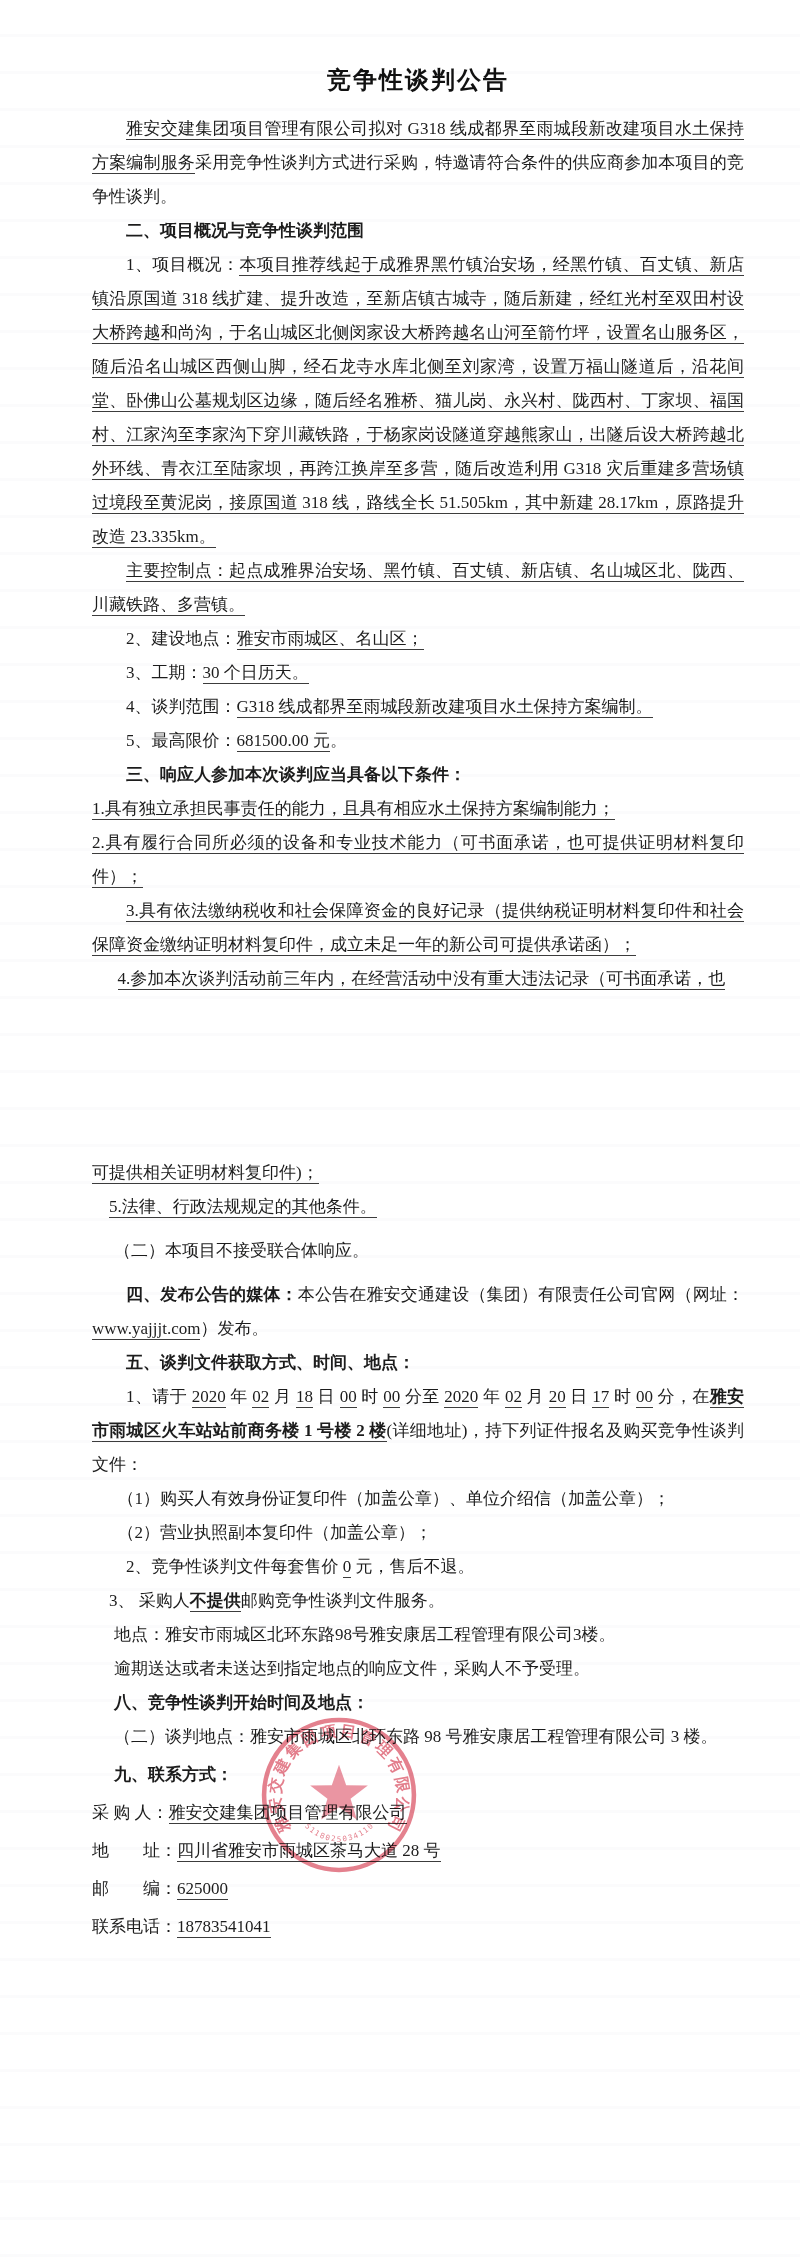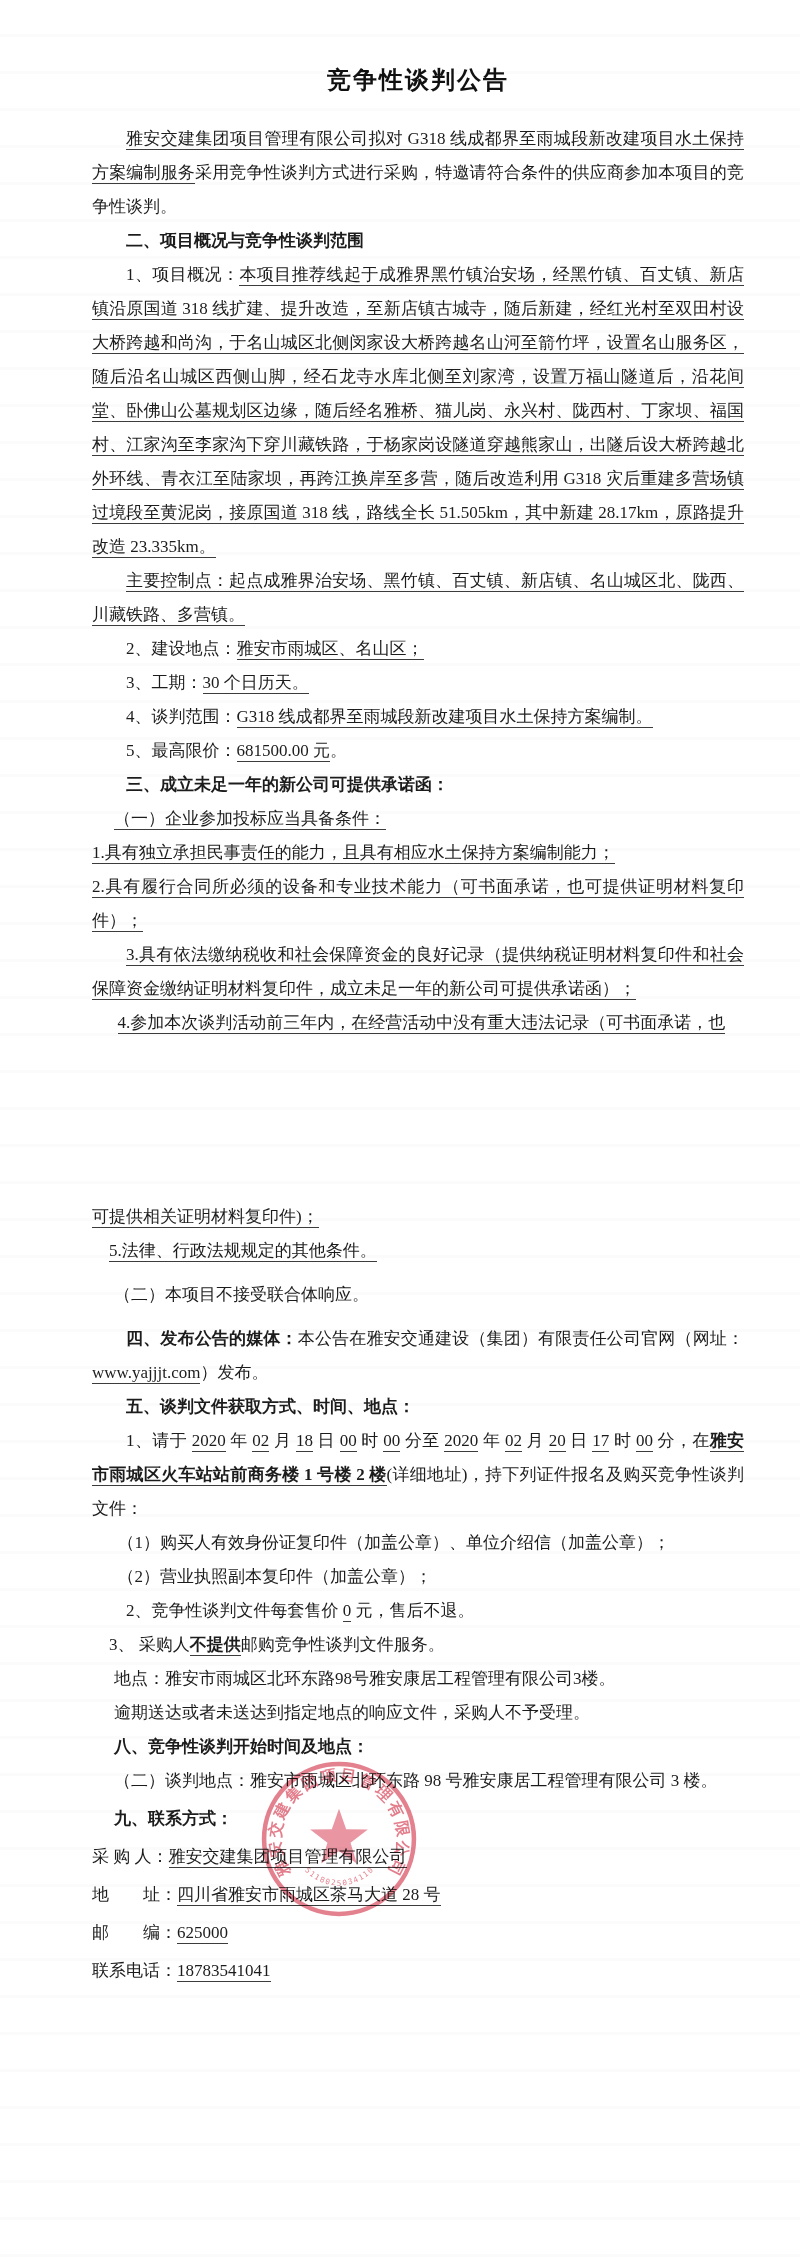--- a/index.html
+++ b/index.html
@@ -10,21 +10,21 @@
     background:#ffffff;
     background-image:repeating-linear-gradient(180deg,#ffffff 0px,#ffffff 34px,#fbfbfc 34px,#fbfbfc 37px);
     overflow:hidden;
     font-family:"Liberation Serif","DejaVu Serif",serif;
     color:#1c1c1c;
   }
   .content{padding:64px 56px 0 92px;}
   .doc-title{
     font-family:"Liberation Sans","DejaVu Sans",sans-serif;
     font-size:24px;font-weight:bold;text-align:center;
-    margin:0 0 26px 0;letter-spacing:2px;color:#111;
+    margin:0 0 16px 0;letter-spacing:2px;color:#111;
   }
   .line{
     font-size:17px;line-height:34px;margin:0;
     text-align:justify;text-justify:inter-ideograph;
     word-break:break-all;
   }
   .mt{margin-top:10px;}
   .sb{font-weight:bold;}
   .su{border-bottom:1px solid #3c3c3c;padding-bottom:1px;}
   .page-gap{width:100%;}
@@ -43,22 +43,21 @@
     <h1 class="doc-title">竞争性谈判公告</h1>
     <div id="body-container">
         <p class="line" style="text-indent: 2em;"><span class="su">雅安交建集团项目管理有限公司拟对 G318 线成都界至雨城段新改建项目水土保持方案编制服务</span><span>采用竞争性谈判方式进行采购，特邀请符合条件的供应商参加本项目的竞争性谈判。</span></p>
         <p class="line" style="text-indent: 2em;"><span class="sb">二、项目概况与竞争性谈判范围</span></p>
         <p class="line" style="text-indent: 2em;"><span>1、项目概况：</span><span class="su">本项目推荐线起于成雅界黑竹镇治安场，经黑竹镇、百丈镇、新店镇沿原国道 318 线扩建、提升改造，至新店镇古城寺，随后新建，经红光村至双田村设大桥跨越和尚沟，于名山城区北侧闵家设大桥跨越名山河至箭竹坪，设置名山服务区，随后沿名山城区西侧山脚，经石龙寺水库北侧至刘家湾，设置万福山隧道后，沿花间堂、卧佛山公墓规划区边缘，随后经名雅桥、猫儿岗、永兴村、陇西村、丁家坝、福国村、江家沟至李家沟下穿川藏铁路，于杨家岗设隧道穿越熊家山，出隧后设大桥跨越北外环线、青衣江至陆家坝，再跨江换岸至多营，随后改造利用 G318 灾后重建多营场镇过境段至黄泥岗，接原国道 318 线，路线全长 51.505km，其中新建 28.17km，原路提升改造 23.335km。</span></p>
         <p class="line" style="text-indent: 2em;"><span class="su">主要控制点：起点成雅界治安场、黑竹镇、百丈镇、新店镇、名山城区北、陇西、川藏铁路、多营镇。</span></p>
         <p class="line" style="text-indent: 2em;"><span>2、建设地点：</span><span class="su">雅安市雨城区、名山区；</span></p>
         <p class="line" style="text-indent: 2em;"><span>3、工期：</span><span class="su">30 个日历天。</span></p>
         <p class="line" style="text-indent: 2em;"><span>4、谈判范围：</span><span class="su">G318 线成都界至雨城段新改建项目水土保持方案编制。</span></p>
         <p class="line" style="text-indent: 2em;"><span>5、最高限价：</span><span class="su">681500.00 元</span><span>。</span></p>
-        <p class="line" style="text-indent: 2em;"><span class="sb">三、成立未足一年的新公司可提供承诺函：</span></p>
-        <p class="line" style="text-indent: 1.3em;"><span class="su">（一）企业参加投标应当具备条件：</span></p>
+        <p class="line" style="text-indent: 2em;"><span class="sb">三、响应人参加本次谈判应当具备以下条件：</span></p>
         <p class="line" style="text-indent: 0em;"><span class="su">1.具有独立承担民事责任的能力，且具有相应水土保持方案编制能力；</span></p>
         <p class="line" style="text-indent: 0em;"><span class="su">2.具有履行合同所必须的设备和专业技术能力（可书面承诺，也可提供证明材料复印件）；</span></p>
         <p class="line" style="text-indent: 2em;"><span class="su">3.具有依法缴纳税收和社会保障资金的良好记录（提供纳税证明材料复印件和社会保障资金缴纳证明材料复印件，成立未足一年的新公司可提供承诺函）；</span></p>
         <p class="line" style="text-indent: 1.5em;"><span class="su">4.参加本次谈判活动前三年内，在经营活动中没有重大违法记录（可书面承诺，也</span></p>
         <div class="page-gap" style="height: 160px;"></div>
         <p class="line" style="text-indent: 0em;"><span class="su">可提供相关证明材料复印件)；</span></p>
         <p class="line" style="text-indent: 1em;"><span class="su">5.法律、行政法规规定的其他条件。</span></p>
         <p class="line mt" style="text-indent: 1.3em;"><span>（二）本项目不接受联合体响应。</span></p>
         <p class="line mt" style="text-indent: 2em;"><span class="sb">四、发布公告的媒体：</span><span>本公告在雅安交通建设（集团）有限责任公司官网（网址：</span><span class="su">www.yajjjt.com</span><span>）发布。</span></p>
         <p class="line" style="text-indent: 2em;"><span class="sb">五、谈判文件获取方式、时间、地点：</span></p>

